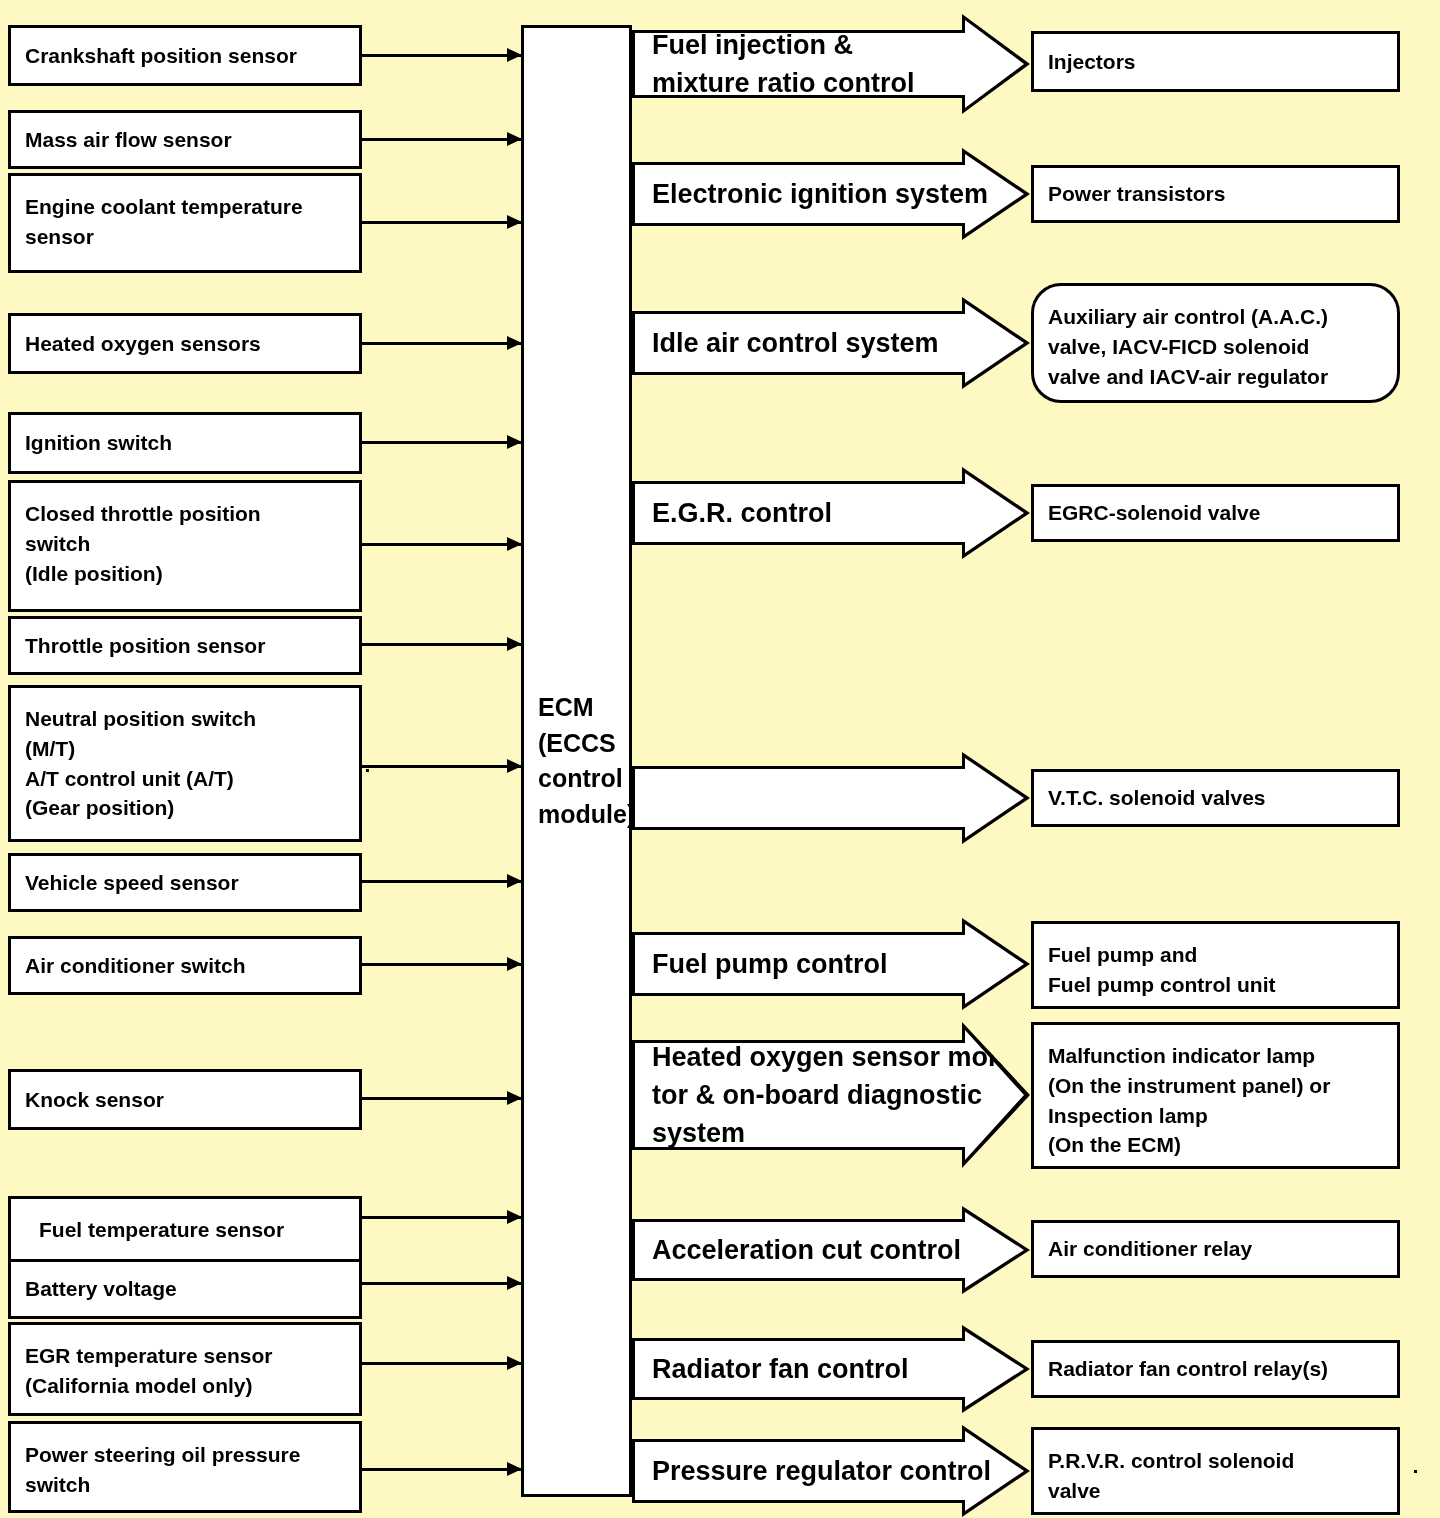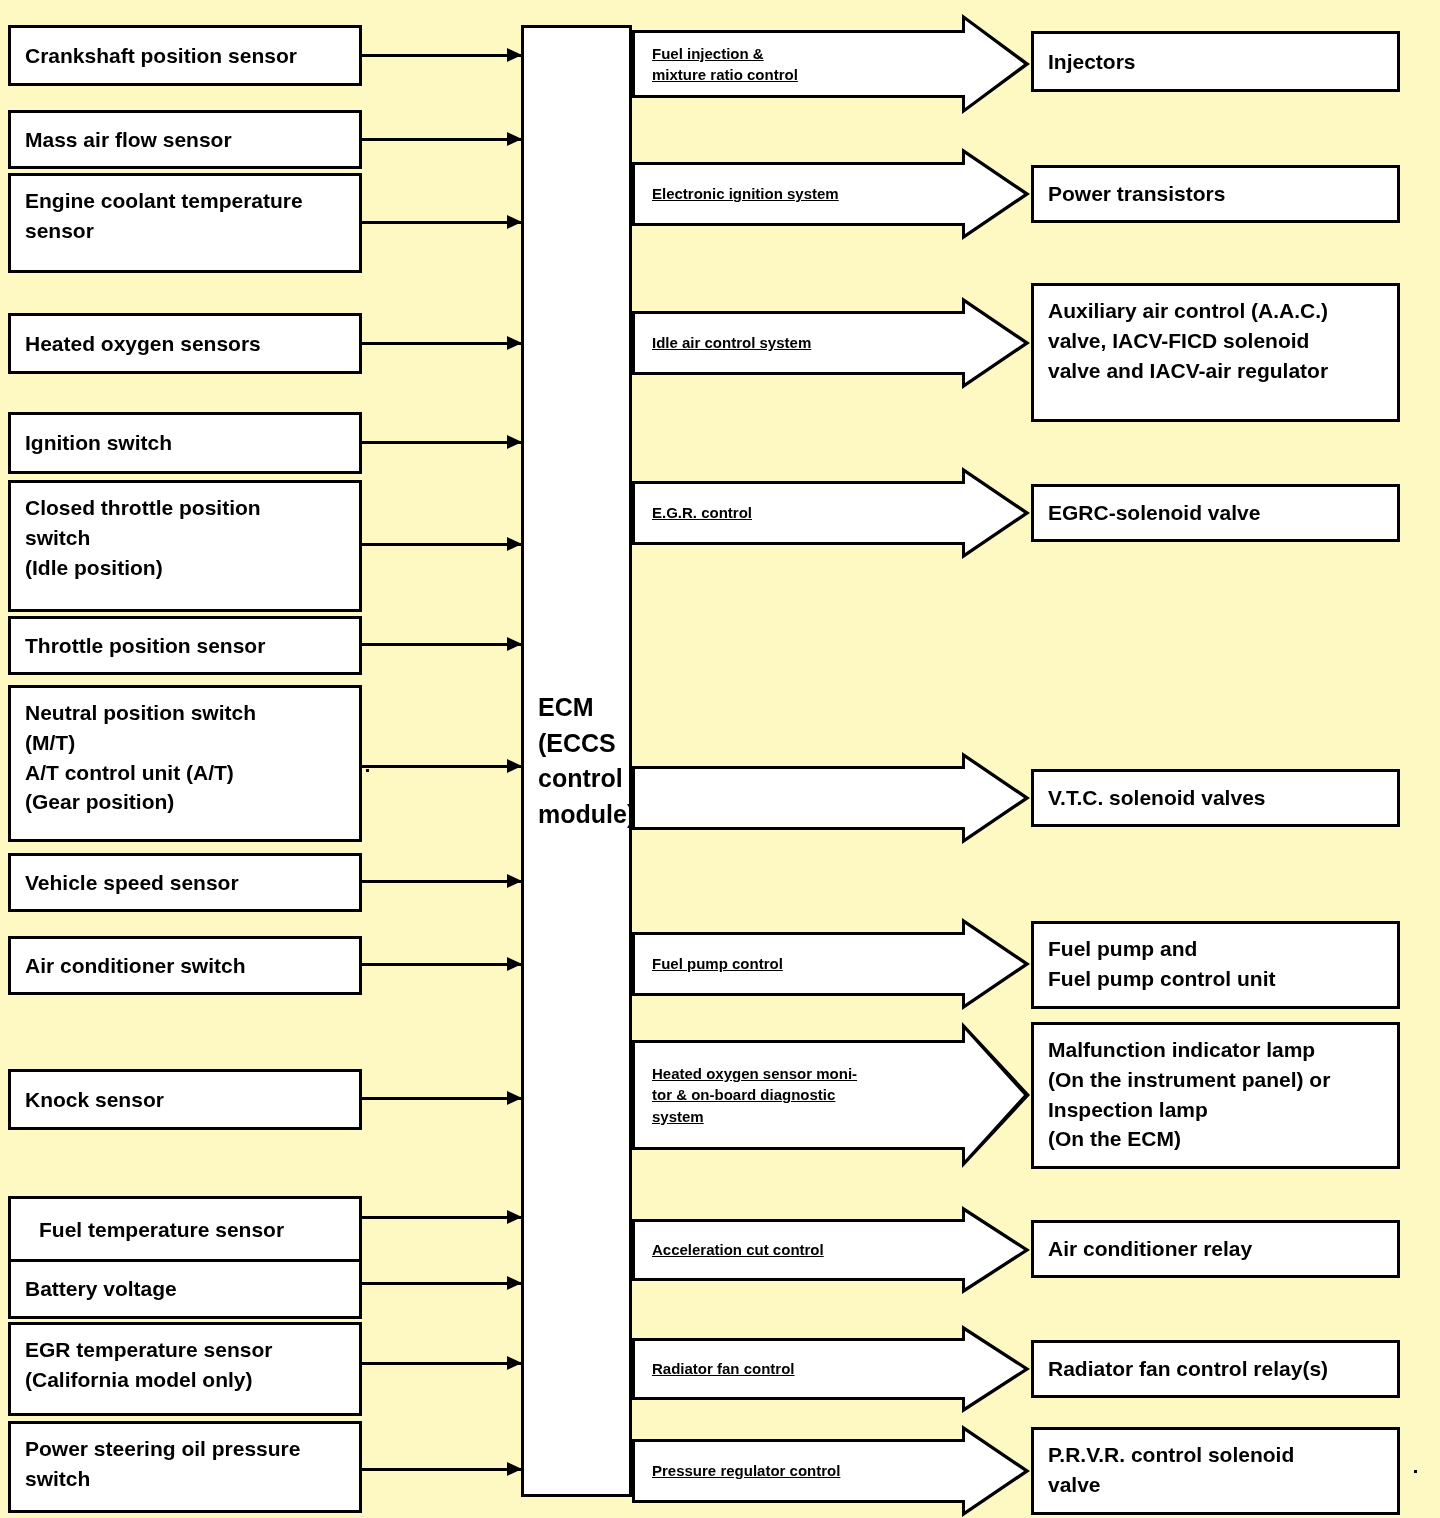--- a/index.html
+++ b/index.html
@@ -22,21 +22,21 @@
     background:#fff;
     color:#000;
     font-size:21px;
     font-weight:bold;
     line-height:1.42;
     display:flex;
     align-items:center;
     padding:6px 14px;
     white-space:pre-line;
   }
-  .box.top{align-items:flex-start;padding-top:10px;}
+  .box.top{align-items:flex-start;padding-top:16px;}
   .ecm{
     position:absolute;
     box-sizing:border-box;
     border:3px solid #000;
     background:#fff;
     color:#000;
     font-size:25px;
     font-weight:bold;
     line-height:1.42;
     white-space:pre-line;
@@ -71,27 +71,26 @@
     inset:3px;
     background:#fff;
   }
   .blockarrow .label{
     position:absolute;
     left:20px;
     top:0;
     bottom:0;
     display:flex;
     align-items:center;
-    font-size:15px;
+    font-size:27px;
     font-weight:bold;
     line-height:1.42;
     color:#000;
     white-space:pre-line;
     z-index:3;
-    text-decoration:underline;
   }
   .dot{position:absolute;width:3px;height:3px;background:#000;}
 </style>
 </head>
 <body>
 
 <div id="canvas">
 
   <div class="box" style="left:8px;top:25px;width:354px;height:61px;">Crankshaft position sensor</div>
   <div class="box" style="left:8px;top:110px;width:354px;height:59px;">Mass air flow sensor</div>
@@ -207,21 +206,21 @@
 
   <div class="blockarrow" style="left:632px;top:1425px;width:398px;height:92px;
        clip-path:polygon(0 14px,330px 14px,330px 0,398px 46px,330px 92px,330px 78px,0 78px);">
     <div class="inner" style="inset:0;background:#fff;
        clip-path:polygon(3px 17px,333px 17px,333px 6px,392px 46px,333px 86px,333px 75px,3px 75px);"></div>
     <div class="label">Pressure regulator control</div>
   </div>
 
   <div class="box" style="left:1031px;top:31px;width:369px;height:61px;">Injectors</div>
   <div class="box" style="left:1031px;top:165px;width:369px;height:58px;">Power transistors</div>
-  <div class="box top" style="left:1031px;top:283px;width:369px;height:139px;">Auxiliary air control (A.A.C.)
+  <div class="box top" style="left:1031px;top:283px;width:369px;height:120px;border-radius:30px;">Auxiliary air control (A.A.C.)
 valve, IACV-FICD solenoid
 valve and IACV-air regulator</div>
   <div class="box" style="left:1031px;top:484px;width:369px;height:58px;">EGRC-solenoid valve</div>
   <div class="box" style="left:1031px;top:769px;width:369px;height:58px;">V.T.C. solenoid valves</div>
   <div class="box top" style="left:1031px;top:921px;width:369px;height:88px;">Fuel pump and
 Fuel pump control unit</div>
   <div class="box top" style="left:1031px;top:1022px;width:369px;height:147px;">Malfunction indicator lamp
 (On the instrument panel) or
 Inspection lamp
 (On the ECM)</div>

